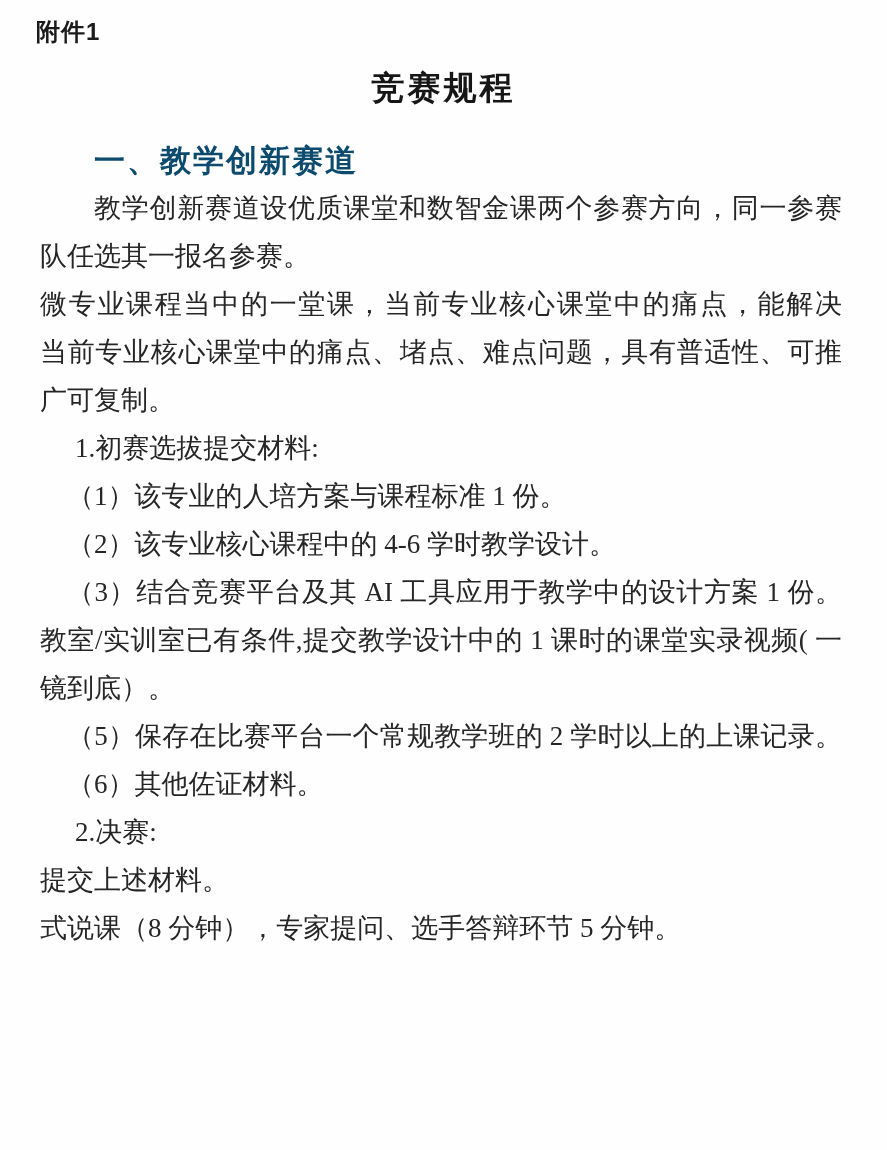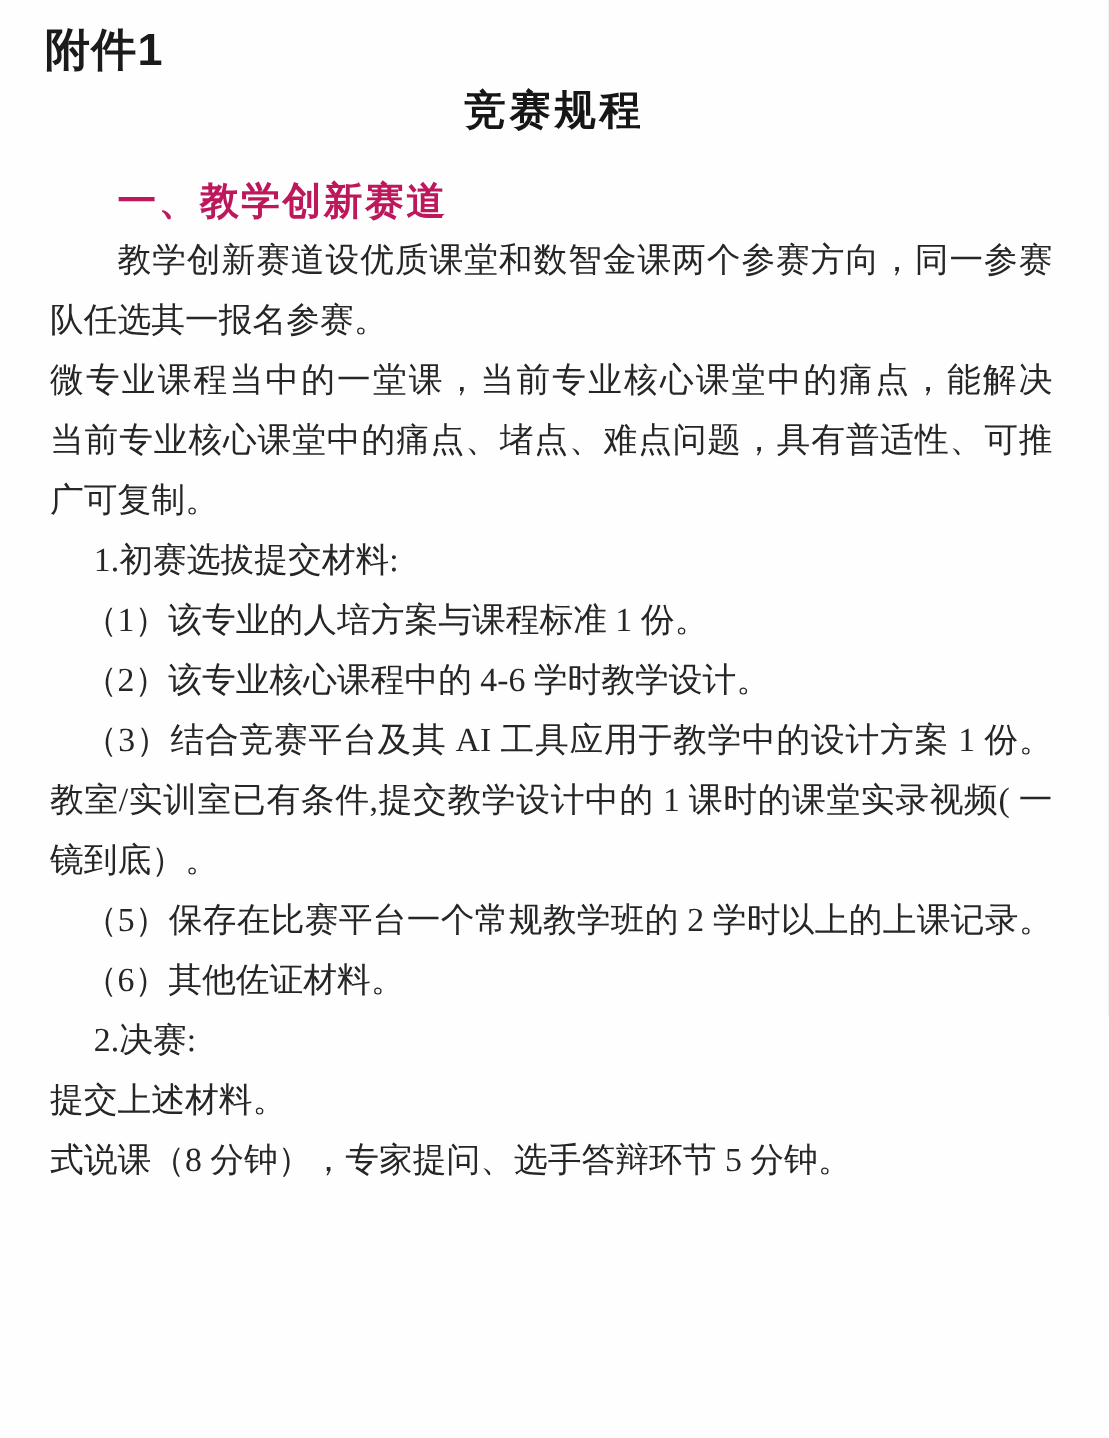--- a/index.html
+++ b/index.html
@@ -12,21 +12,21 @@
     background: #fefefe;
     overflow: hidden;
     color: #232323;
   }
   .attachment-label {
     position: absolute;
     left: 36px;
     top: 16px;
     font-family: "Liberation Sans", "DejaVu Sans", sans-serif;
     font-weight: bold;
-    font-size: 36px;
+    font-size: 24px;
     letter-spacing: 1px;
     color: #1b1b1b;
   }
   .doc-title {
     position: absolute;
     left: 0;
     top: 66px;
     width: 100%;
     text-align: center;
     font-family: "Liberation Serif", "DejaVu Serif", serif;
@@ -36,21 +36,21 @@
     color: #161616;
   }
   .section-heading {
     position: absolute;
     left: 94px;
     top: 140px;
     font-family: "Liberation Sans", "DejaVu Sans", sans-serif;
     font-weight: bold;
     font-size: 31px;
     letter-spacing: 2px;
-    color: #be185d;
+    color: #0c4a6e;
   }
   .doc-body {
     position: absolute;
     left: 40px;
     top: 184px;
     width: 802px;
     font-family: "Liberation Serif", "DejaVu Serif", serif;
     font-size: 27px;
     color: #262626;
   }

